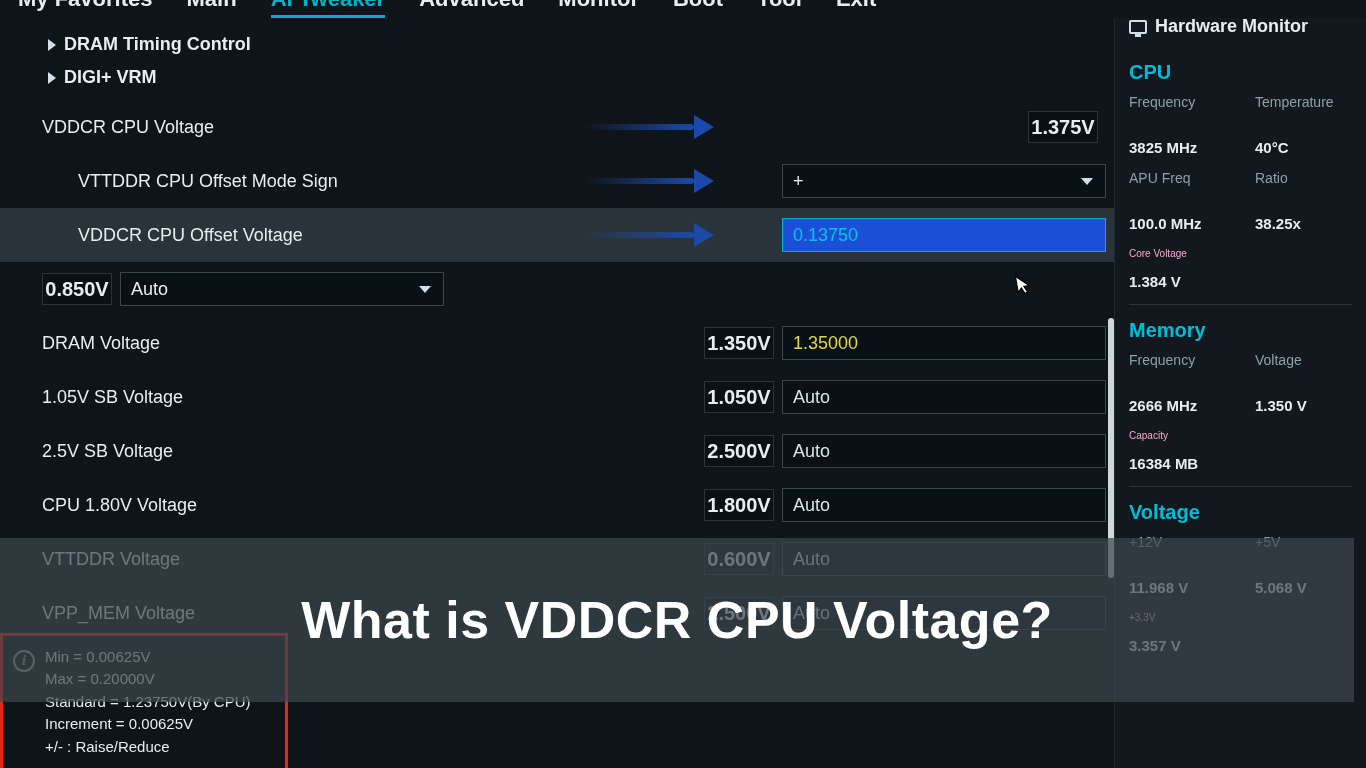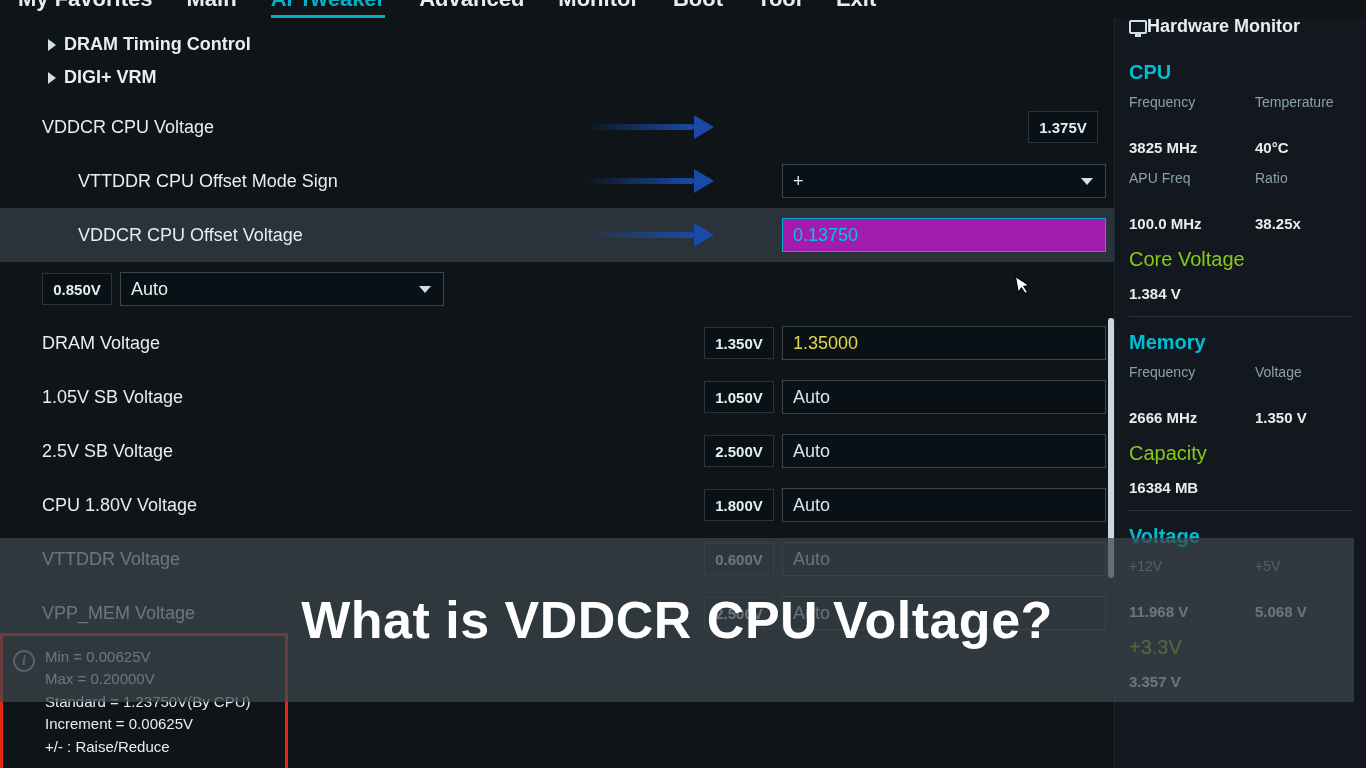--- a/index.html
+++ b/index.html
@@ -21,54 +21,54 @@
   .tree { padding: 0 0 0 48px; }
   .tree-item { display: flex; align-items: center; gap: 8px; font-size: 18px; font-weight: 600; padding: 6px 0; cursor: pointer; }
   .tree-item .arrow { width: 0; height: 0; border-top: 6px solid transparent; border-bottom: 6px solid transparent; border-left: 8px solid #cfe0e8; }
 
   
   .rows { margin-top: 6px; }
   .row { display: flex; align-items: center; height: 54px; padding: 0 8px 0 42px; position: relative; }
   .row.indent { padding-left: 78px; }
   .row.highlight { background: #2a3339; }
   .row .label { flex: 1; font-size: 18px; }
-  .row .curval { width: 70px; height: 32px; background: #0a1116; border: 1px solid #2a343a; display: flex; align-items: center; justify-content: center; font-size: 15px; font-weight: 600; margin-right: 8px; }
+  .row .curval { width: 70px; height: 32px; background: #0a1116; border: 1px solid #2a343a; display: flex; align-items: center; justify-content: center; font-size: 20px; font-weight: 600; margin-right: 8px; }
   .row .field { width: 324px; height: 34px; background: #0a1116; border: 1px solid #3a464e; display: flex; align-items: center; padding: 0 10px; font-size: 18px; position: relative; }
   .row .field.select::after { content: ""; position: absolute; right: 12px; top: 50%; margin-top: -3px; width: 0; height: 0; border-left: 6px solid transparent; border-right: 6px solid transparent; border-top: 7px solid #cfe0e8; }
-  .row .field.active { border-color: #00b0c8; color: #00c8de; background:#a21caf; }
+  .row .field.active { border-color: #00b0c8; color: #00c8de; background:#1d4ed8; }
   .row .field.yellow { color: #e2d84a; }
   .row .field.auto { color: #d8e4ea; }
 
   
   .pointer-arrow { position: absolute; right: 400px; width: 130px; height: 14px; display:flex; align-items:center; }
   .pointer-arrow .shaft { flex:1; height:6px; background: linear-gradient(to right, rgba(15,30,70,0), #1a4aa8); border-radius:3px; }
   .pointer-arrow .head { width:0; height:0; border-top:12px solid transparent; border-bottom:12px solid transparent; border-left:20px solid #1a4aa8; }
 
   .cursor { position:absolute; right: 78px; top: 254px; font-size: 22px; color:#fff; text-shadow:0 0 2px #000; pointer-events:none; transform: rotate(-10deg);}
   .cursor svg { width:26px; height:26px; }
 
   
   .main .vscroll { position:absolute; right:0; top:300px; width:6px; height:260px; background:#cdd7dc; border-radius:3px; }
 
   
   .infobox { position:absolute; left:0; bottom:-6px; width:288px; border:3px solid #e7241a; border-bottom:none; padding:10px 12px 16px 42px; font-size:15px; line-height:1.5; background: transparent; }
   .infobox .info-icon { position:absolute; left:10px; top:14px; width:22px; height:22px; border:2px solid #9aa6ac; border-radius:50%; display:flex; align-items:center; justify-content:center; font-size:14px; font-weight:700; color:#9aa6ac; font-style: italic; font-family: Georgia, serif;}
 
   
-  .sidebar .hw-header { display:flex; align-items:center; font-size:18px; font-weight:600; padding:0 0 10px 0; margin-top:-2px;}
+  .sidebar .hw-header { display:flex; align-items:center; gap:8px; font-size:18px; font-weight:600; padding:0 0 10px 0; margin-top:-2px;}
   .sidebar .hw-header .mon-icon { width:18px; height:14px; border:2px solid #cfe0e8; border-radius:2px; position:relative;}
   .sidebar .hw-header .mon-icon::after{ content:""; position:absolute; left:4px; right:4px; bottom:-5px; height:3px; background:#cfe0e8;}
   .sidebar h3 { color:#00bcd4; font-size:20px; font-weight:600; margin:14px 0 10px 0; }
   .sb-grid { display:grid; grid-template-columns: 1fr 1fr; row-gap:4px; column-gap:8px;gap:29px; }
   .sb-grid .k { font-size:14px; color:#8aa0aa; }
   .sb-grid .v { font-size:15px; color:#e6eef2; font-weight:600; grid-column: span 1;}
   .sb-divider { height:1px; background:#2a343a; margin:14px 0; }
   .sb-block { }
   .sb-block .single { margin-top:2px;}
-  .sb-block .single .k{ font-size:20px; color:#84cc16;}
+  .sb-block .single .k{ font-size:10px; color:#f9a8d4;}
   .sb-block .single .v{ font-size:15px; font-weight:600; margin-top:14px;}
 
   
   .overlay { position:absolute; left:0; right:12px; bottom:66px; height:164px; background: rgba(60,70,76,0.72); display:flex; align-items:center; justify-content:center; }
   .overlay .caption { font-size:52px; font-weight:800; color:#fff; letter-spacing:0.5px; }
 </style>
 </head>
 <body>
 
 <div class="root">

